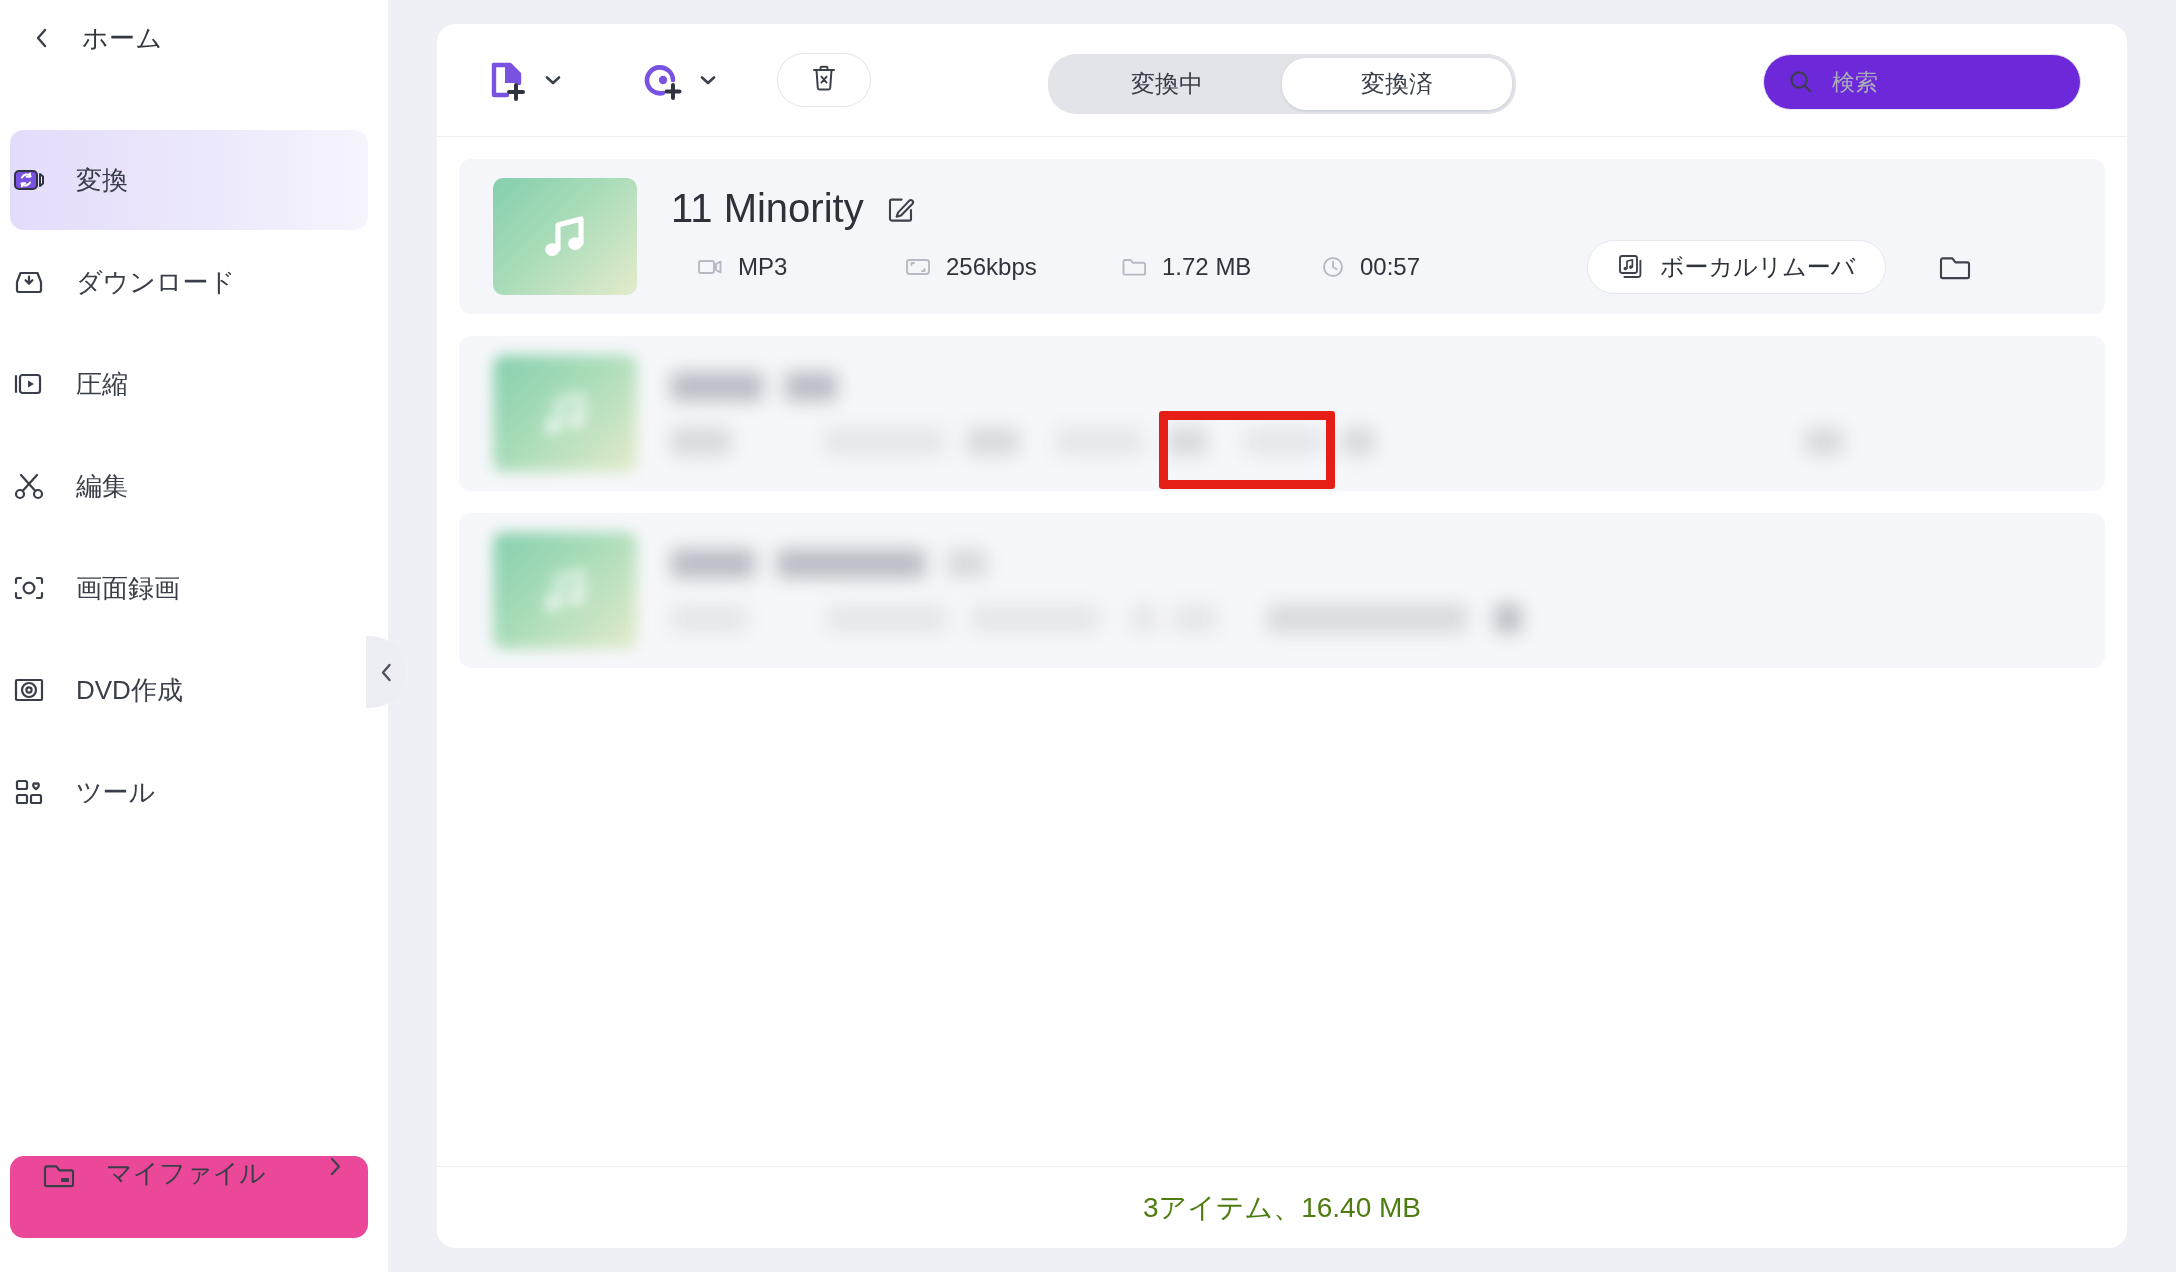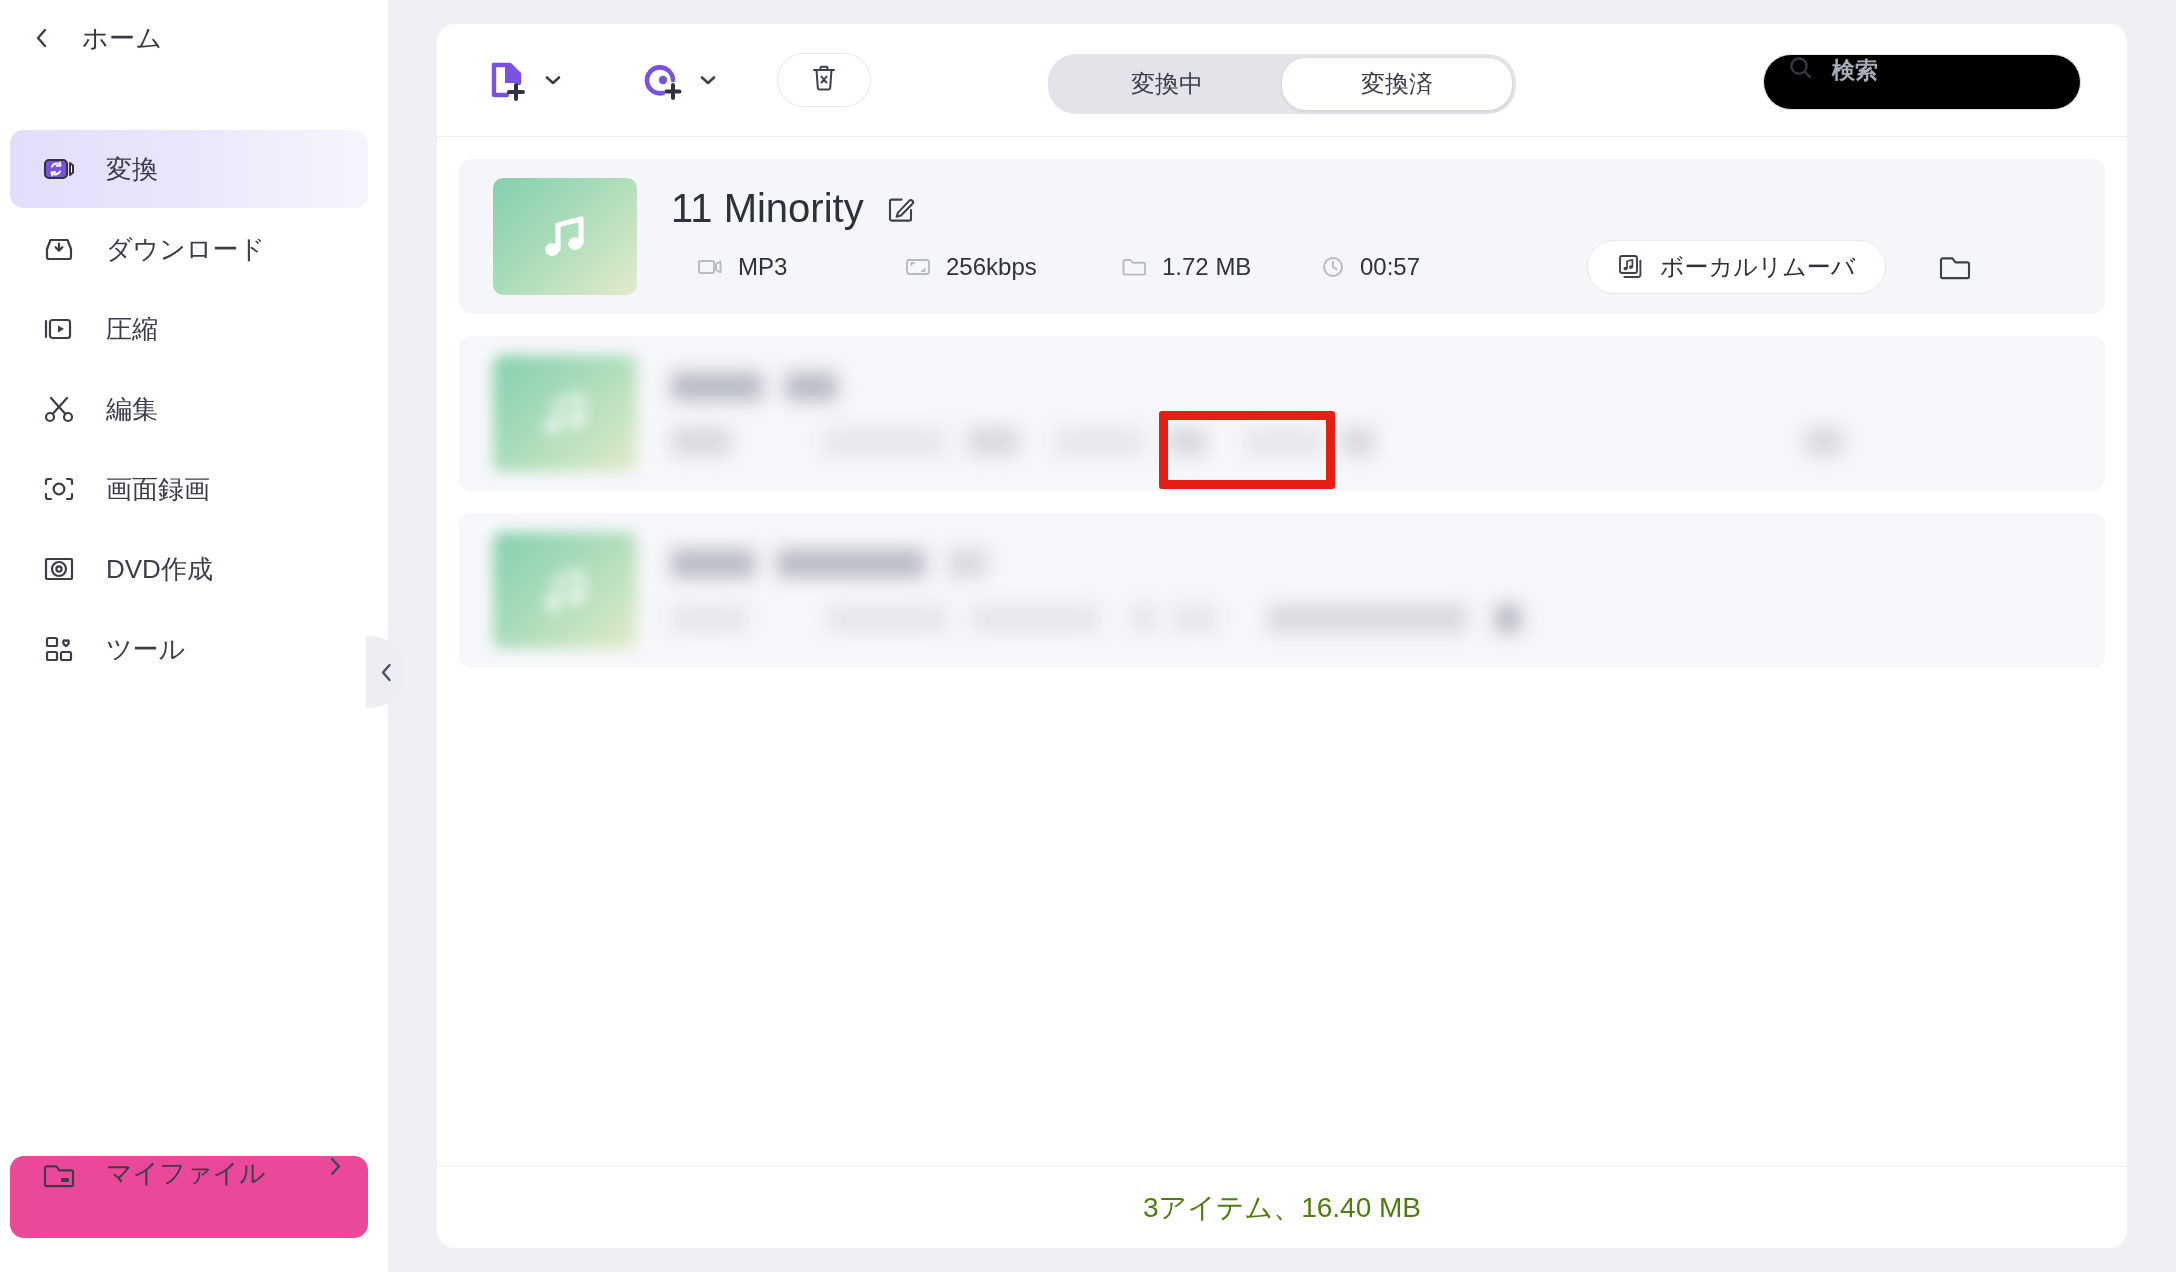--- a/index.html
+++ b/index.html
@@ -48,25 +48,24 @@
     letter-spacing: .5px;
   }
   .nav {
     margin-top: 22px;
     display: flex;
     flex-direction: column;
     gap: 2px;
     padding: 0 20px 0 10px;
   }
   .nav-item {
-    height: 78px;
+    height: 100px;
     display: flex;
     align-items: center;
     gap: 28px;
-    padding-left: 30px;
     border-radius: 14px;
     color: #3a3e48;
     font-size: 26px;
   }
   .nav-item.active {
     background: linear-gradient(90deg, #e3dcfb 0%, #ece8fb 55%, #f6f5fd 100%);
   }
   .nav-ico {
     width: 38px; height: 38px;
     flex: none;
@@ -191,25 +190,24 @@
   }
 
   .search {
     position: absolute;
     right: 46px;
     top: 30px;
     width: 318px; height: 56px;
     border: 1px solid #e4e6ec;
     border-radius: 28px;
     display: flex;
-    align-items: flex-start;
+    align-items: center;
     gap: 18px;
     padding: 0 24px;
-    background: #000000;
-    font-weight: bold;
+    background: #6d28d9;
   }
   .search .ph {
     font-size: 23px;
     color: #a9adb8;
   }
   .search .sicon { color: #3b3f49; display: flex; }
 
   
   .list {
     flex: 1 1 auto;

